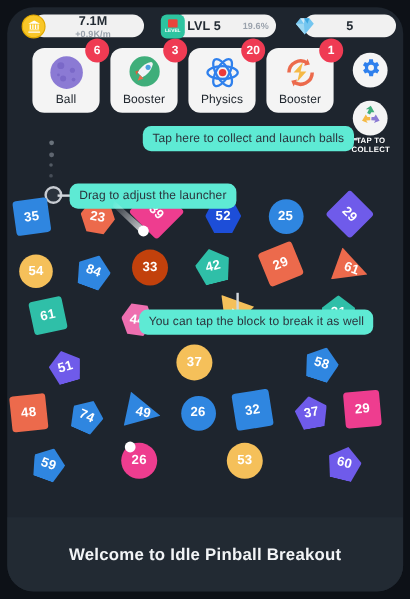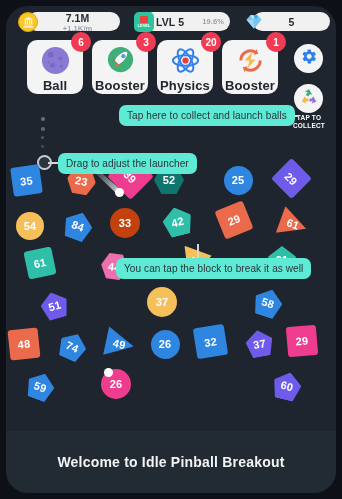--- a/index.html
+++ b/index.html
@@ -45,21 +45,21 @@
   #stat-gem .badge{background:transparent;}
 
   
   #powerups{position:absolute;left:0;top:34px;width:330px;height:54px;}
   .pu{
     position:absolute;top:0;width:56px;height:54px;background:#f4f4f4;
     border-radius:10px;display:flex;flex-direction:column;align-items:center;
     justify-content:flex-start;padding-top:4px;box-sizing:border-box;
   }
   .pu .glyph{width:33px;height:33px;display:flex;align-items:center;justify-content:center;}
-  .pu .lbl{font-size:13px;font-weight:bold;color:#20272f;margin-top:1px;letter-spacing:.1px;}
+  .pu .lbl{font-size:10px;font-weight:normal;color:#20272f;margin-top:1px;letter-spacing:.1px;}
   .pu .cnt{
     position:absolute;right:-8px;top:-8px;min-width:20px;height:20px;padding:0 4px;
     border-radius:10px;background:#ef3b53;color:#fff;font-size:10px;font-weight:bold;
     display:flex;align-items:center;justify-content:center;box-sizing:border-box;
   }
   #pu-ball{left:21px;}
   #pu-launcher{left:86px;}
   #pu-physics{left:151px;}
   #pu-booster{left:216px;}
 
@@ -127,21 +127,21 @@
   <div id="hud">
 
     <div class="stat" id="stat-coins">
       <div class="badge">
         <svg width="13" height="13" viewBox="0 0 24 24">
             <path d="M3 19h18v2H3zM4 17h16l-1-1H5zM5 8h2v7H5zm4 0h2v7H9zm4 0h2v7h-2zm4 0h2v7h-2zM12 2 3 7h18z" fill="#ffffff"></path>
           </svg>
       </div>
       <div class="pill">
         <span class="val">7.1M</span>
-        <span class="sub">+1.1K/m</span>
+        <span class="sub">+0.9K/m</span>
       </div>
     </div>
 
     <div class="stat" id="stat-level">
       <div class="badge">
         <div class="sq"></div>
           <div class="lb">LEVEL</div>
       </div>
       <div class="pill">
         <span class="val">LVL 5</span>
@@ -259,21 +259,21 @@
   <div id="field">
       <div class="blk sq" style="left: 5.5px; top: -0.5px; width: 29px; height: 29px; background: rgb(47, 134, 224); transform: rotate(-8deg);">
         <span class="n">35</span>
       </div>
       <div class="blk hex" style="left: 60.5px; top: -0.5px; width: 29px; height: 29px; background: rgb(236, 106, 76); transform: rotate(10deg);">
         <span class="n">23</span>
       </div>
       <div class="blk dia" style="left: 107.5px; top: -6.5px; width: 33px; height: 33px; background: rgb(238, 61, 143); transform: rotate(45deg);">
         <span class="n">39</span>
       </div>
-      <div class="blk hex" style="left: 148px; top: -1px; width: 30px; height: 30px; background: #0f766e; transform: rotate(0deg);">
+      <div class="blk hex" style="left: 165px; top: -1px; width: 30px; height: 30px; background: #1d4ed8; transform: rotate(0deg);">
         <span class="n">52</span>
       </div>
       <div class="blk cir" style="left: 217.5px; top: -0.5px; width: 29px; height: 29px; background: rgb(47, 134, 224); transform: rotate(0deg); align-items: center;">
         <span class="n">25</span>
       </div>
       <div class="blk dia" style="left: 270.5px; top: -2.5px; width: 29px; height: 29px; background: rgb(111, 91, 234); transform: rotate(45deg);">
         <span class="n">29</span>
       </div>
       <div class="blk cir" style="left: 10px; top: 46px; width: 28px; height: 28px; background: rgb(245, 192, 90); transform: rotate(0deg);">
         <span class="n">54</span>
@@ -333,20 +333,23 @@
         <span class="n">37</span>
       </div>
       <div class="blk sq" style="left: 281px; top: 160px; width: 30px; height: 30px; background: rgb(238, 61, 143); transform: rotate(-5deg);">
         <span class="n">29</span>
       </div>
       <div class="blk pent" style="left: 20.5px; top: 206.5px; width: 27px; height: 27px; background: rgb(47, 134, 224); transform: rotate(20deg);">
         <span class="n">59</span>
       </div>
       <div class="blk cir" style="left: 95px; top: 203px; width: 30px; height: 30px; background: rgb(238, 61, 143); transform: rotate(0deg);">
         <span class="n">26</span>
+      </div>
+      <div class="blk cir" style="left: 183px; top: 203px; width: 30px; height: 30px; background: rgb(245, 192, 90); transform: rotate(0deg);">
+        <span class="n">53</span>
       </div>
       <div class="blk pent" style="left: 267px; top: 206px; width: 28px; height: 28px; background: rgb(111, 91, 234); transform: rotate(14deg);">
         <span class="n">60</span>
       </div>
       <div class="pball" style="left: 108.5px; top: 21.5px;"></div>
       <div class="pball" style="left: 97.5px; top: 201.5px;"></div>
     </div>
 
   <svg class="trail" style="left:88px;top:160px;width:40px;height:32px;" viewBox="0 0 40 32">
     <defs>

